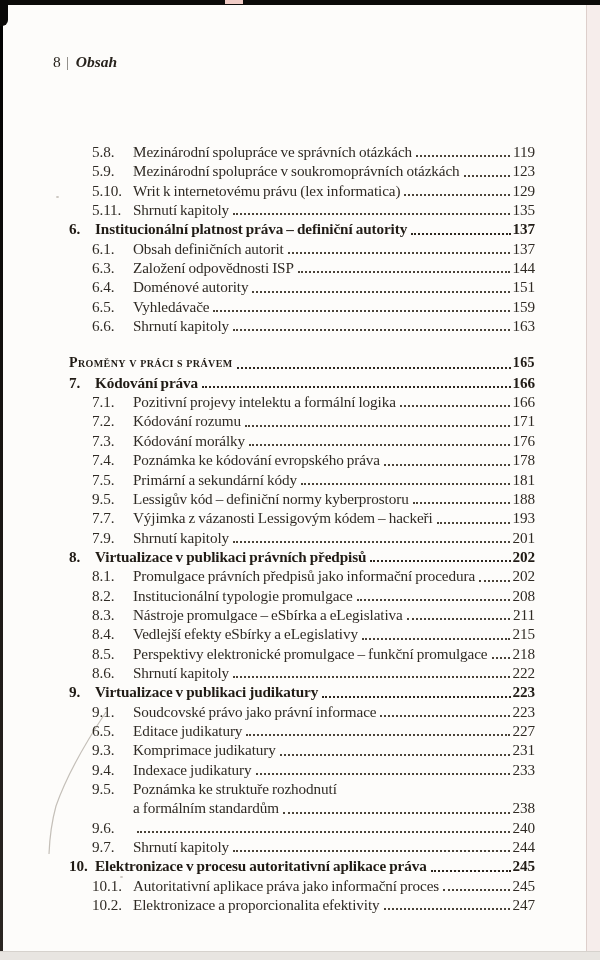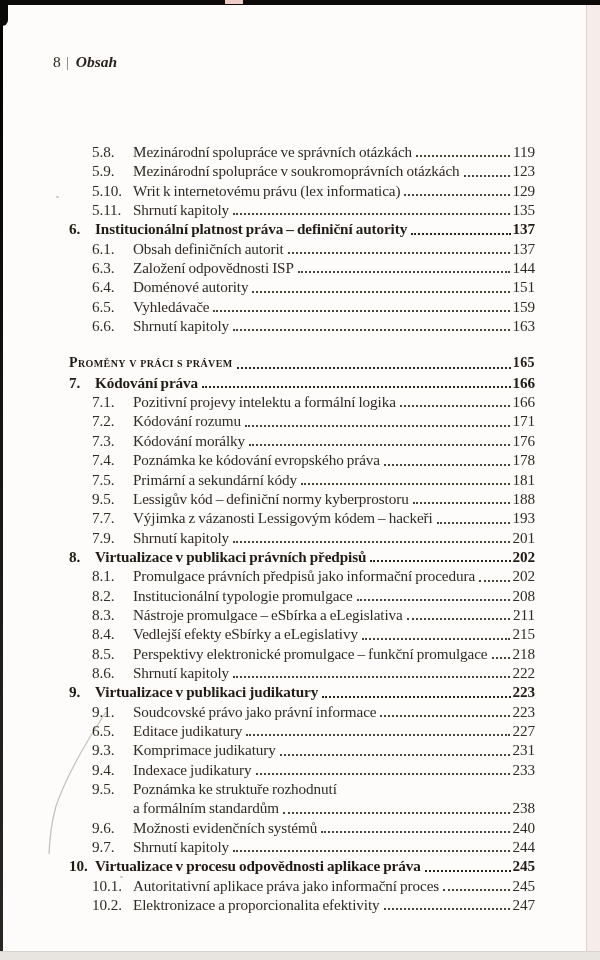--- a/index.html
+++ b/index.html
@@ -289,33 +289,32 @@
         <span class="title">Poznámka ke struktuře rozhodnutí</span>
       </div>
       <div class="row sub">
         <span class="num"></span>
         <span class="title">a formálním standardům</span>
         <span class="leader"></span>
         <span class="pg">238</span>
       </div>
       <div class="row sub">
         <span class="num">9.6.</span>
-        <span class="title">Možnosti evidenčních systémů</span>
         <span class="leader"></span>
         <span class="pg">240</span>
       </div>
       <div class="row sub">
         <span class="num">9.7.</span>
         <span class="title">Shrnutí kapitoly</span>
         <span class="leader"></span>
         <span class="pg">244</span>
       </div>
       <div class="row chapter">
         <span class="num">10.</span>
-        <span class="title">Virtualizace v procesu odpovědnosti aplikace práva</span>
+        <span class="title">Elektronizace v procesu autoritativní aplikace práva</span>
         <span class="leader"></span>
         <span class="pg">245</span>
       </div>
       <div class="row sub">
         <span class="num">10.1.</span>
         <span class="title">Autoritativní aplikace práva jako informační proces</span>
         <span class="leader"></span>
         <span class="pg">245</span>
       </div>
       <div class="row sub">

